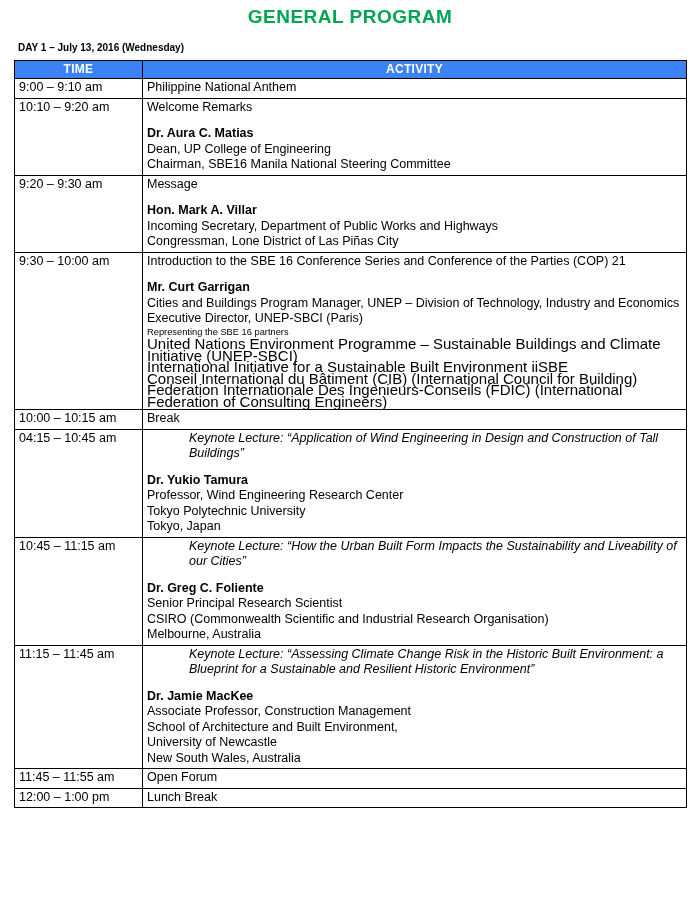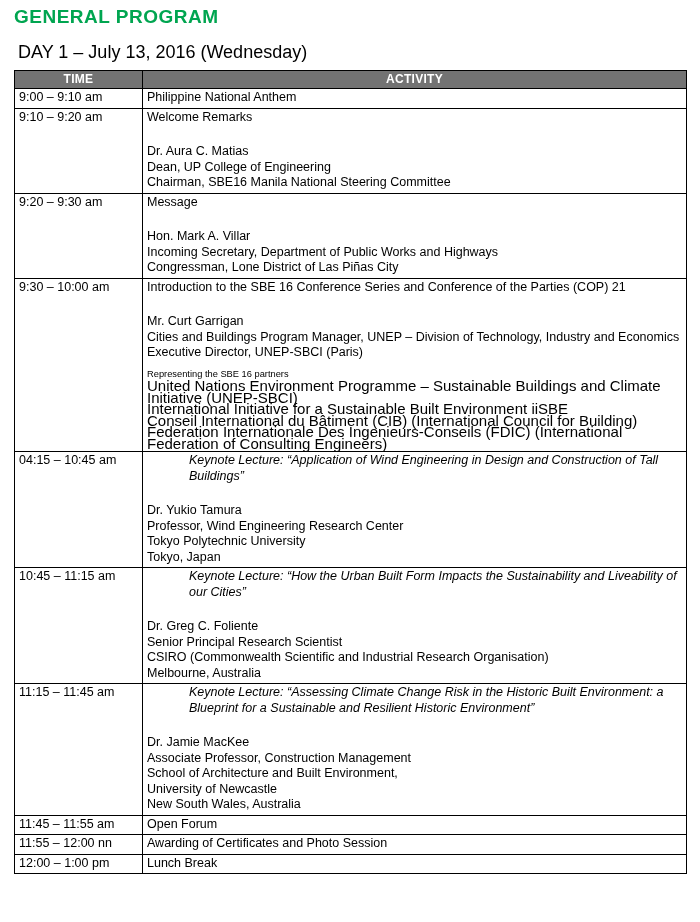--- a/index.html
+++ b/index.html
@@ -15,75 +15,75 @@
     overflow: hidden;
   }
   .page {
     width: 700px;
     height: 922px;
     position: relative;
     box-sizing: border-box;
     padding: 0 14px;
   }
   .doc-title {
+    text-align: center;
     color: #00a550;
     font-weight: bold;
     font-size: 19px;
     letter-spacing: 0.5px;
     margin: 6px 0 14px 0;
   }
   .day-heading {
-    font-weight: normal;
-    font-size: 18px;
+    font-weight: bold;
+    font-size: 10px;
     margin: 0 0 7px 4px;
   }
   table.program {
     border-collapse: collapse;
     width: 672px;
     table-layout: fixed;
   }
   table.program th, table.program td {
     border: 1px solid #000000;
     vertical-align: top;
     padding: 1px 4px 2px 4px;
   }
   thead th {
-    background: #737373;
+    background: #3b82f6;
     color: #ffffff;
     font-weight: bold;
     font-size: 12px;
     text-align: center;
     padding: 2px 4px;
     letter-spacing: 0.3px;
   }
   col.time-col { width: 128px; }
   col.act-col { width: 544px; }
   td.time {
     font-size: 12.5px;
     line-height: 15px;
     white-space: nowrap;
   }
   td.activity {
     font-size: 12.5px;
     line-height: 15.5px;
   }
   .line { display: block; }
   .ital { font-style: italic; margin-left: 42px; }
-  .bold { font-weight: normal; margin-top: 8px; }
+  .bold { font-weight: bold; }
   .spacer { display: block; height: 11px; }
   .small {
     display: block;
     font-size: 15px;
     line-height: 11.5px;
   }
   .small-lead {
     display: block;
     font-size: 9.3px;
     line-height: 11.5px;
-    margin-top: 8px;
   }
 </style>
 </head>
 <body>
 
 <div class="page">
 
   <div class="doc-title">GENERAL PROGRAM</div>
 
   <div class="day-heading">DAY 1 – July 13, 2016 (Wednesday)</div>
@@ -100,21 +100,21 @@
       </tr>
     </thead>
     <tbody id="program-body">
         <tr>
           <td class="time">9:00 – 9:10 am</td>
           <td class="activity">
             <span class="line">Philippine National Anthem</span>
           </td>
         </tr>
         <tr>
-          <td class="time">9:10 – 9:20 am</td>
+          <td class="time">10:10 – 9:20 am</td>
           <td class="activity">
             <span class="line">Welcome Remarks</span>
             <span class="spacer"></span>
             <span class="line bold">Dr. Aura C. Matias</span>
             <span class="line">Dean, UP College of Engineering</span>
             <span class="line">Chairman, SBE16 Manila National Steering Committee</span>
           </td>
         </tr>
         <tr>
           <td class="time">9:20 – 9:30 am</td>
@@ -135,20 +135,26 @@
             <span class="line">Cities and Buildings Program Manager, UNEP – Division of Technology, Industry and Economics</span>
             <span class="line">Executive Director, UNEP-SBCI (Paris)</span>
             <span class="small-lead">Representing the SBE 16 partners</span>
             <span class="small">United Nations Environment Programme – Sustainable Buildings and Climate Initiative (UNEP-SBCI)</span>
             <span class="small">International Initiative for a Sustainable Built Environment iiSBE</span>
             <span class="small">Conseil International du Bâtiment (CIB) (International Council for Building)</span>
             <span class="small">Federation Internationale Des Ingenieurs-Conseils (FDIC) (International Federation of Consulting Engineers)</span>
           </td>
         </tr>
         <tr>
+          <td class="time">10:00 – 10:15 am</td>
+          <td class="activity">
+            <span class="line">Break</span>
+          </td>
+        </tr>
+        <tr>
           <td class="time">04:15 – 10:45 am</td>
           <td class="activity">
             <span class="line ital">Keynote Lecture: “Application of Wind Engineering in Design and Construction of Tall Buildings”</span>
             <span class="spacer"></span>
             <span class="line bold">Dr. Yukio Tamura</span>
             <span class="line">Professor, Wind Engineering Research Center</span>
             <span class="line">Tokyo Polytechnic University</span>
             <span class="line">Tokyo, Japan</span>
           </td>
         </tr>
@@ -175,26 +181,20 @@
             <span class="line">New South Wales, Australia</span>
           </td>
         </tr>
         <tr>
           <td class="time">11:45  – 11:55 am</td>
           <td class="activity">
             <span class="line">Open Forum</span>
           </td>
         </tr>
         <tr>
-          <td class="time">11:55  – 12:00 nn</td>
-          <td class="activity">
-            <span class="line">Awarding of Certificates and Photo Session</span>
-          </td>
-        </tr>
-        <tr>
           <td class="time">12:00  – 1:00 pm</td>
           <td class="activity">
             <span class="line">Lunch Break</span>
           </td>
         </tr>
       </tbody>
   </table>
 
 </div>
 

